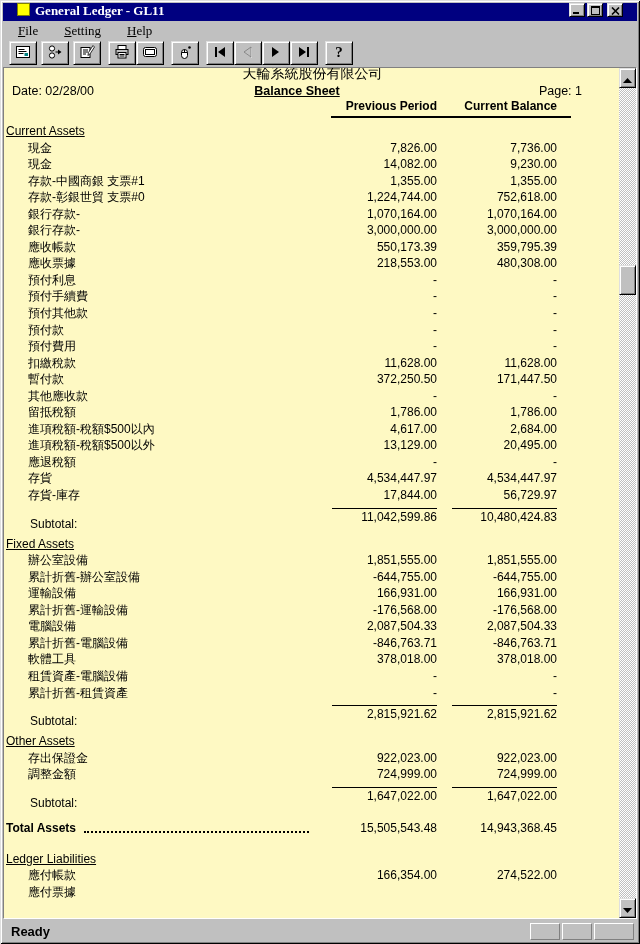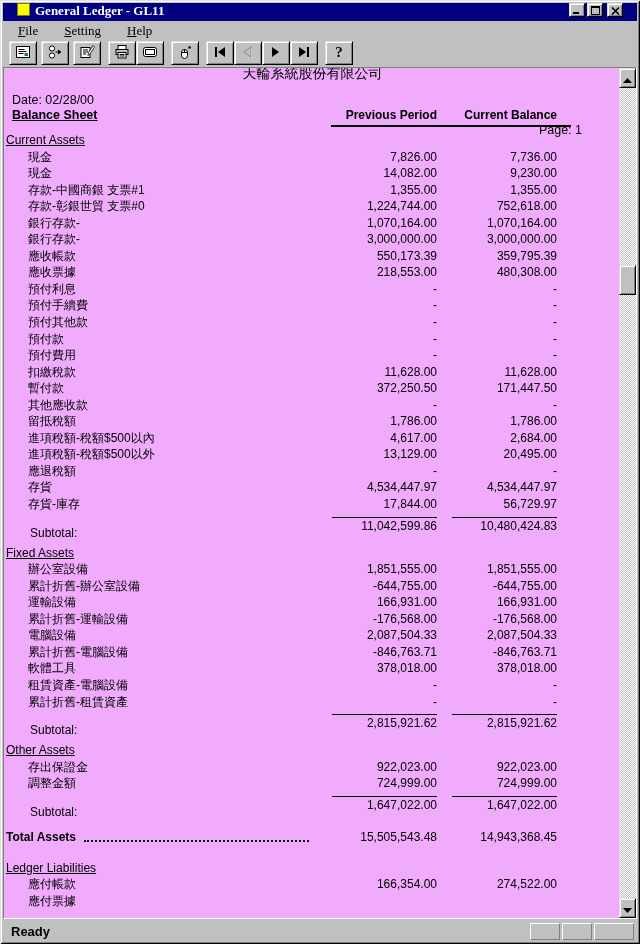--- a/index.html
+++ b/index.html
@@ -17,24 +17,24 @@
     box-shadow:inset 1px 1px 0 #fff, inset -1px -1px 0 #808080;display:flex;align-items:center;justify-content:center;padding:0;margin-left:2px;}
   .winbtn.close{margin-left:4px;}
   
   .menubar{flex:0 0 20px;display:flex;align-items:center;padding-left:6px;font:13px "Liberation Serif","DejaVu Serif",serif;color:#000;gap:8px;}
   .menu-item{padding:1px 9px 2px 9px;cursor:default;}
   
   .toolbar{flex:0 0 26px;display:flex;align-items:center;padding:0 0 2px 6px;}
   .tbtn{width:28px;height:24px;background:#c0c0c0;border:1px solid;border-color:#dfdfdf #000 #000 #dfdfdf;
     box-shadow:inset 1px 1px 0 #fff, inset -1px -1px 0 #808080;display:flex;align-items:center;justify-content:center;padding:0;}
   
-  .report{flex:1;display:flex;background:#f0abfc;border:1px solid;border-color:#808080 #fff #fff #808080;overflow:hidden;position:relative;}
+  .report{flex:1;display:flex;background:#fef9c3;border:1px solid;border-color:#808080 #fff #fff #808080;overflow:hidden;position:relative;}
   .rpt-content{flex:1;overflow:hidden;font:12px "Liberation Sans","DejaVu Sans",sans-serif;color:#000;padding-left:2px;}
   .rpt-company{text-align:center;font-size:14px;height:18px;line-height:18px;margin-top:-4px;}
-  .rpt-meta{display:flex;margin-top:11px;height:15px;line-height:15px;font-size:12.5px;padding-left:6px;flex-direction:column;}
+  .rpt-meta{display:flex;margin-top:2px;height:15px;line-height:15px;font-size:12.5px;padding-left:6px;}
   .rpt-meta .l{flex:1;text-align:left;}
   .rpt-meta .c{font-weight:bold;text-decoration:underline;}
   .rpt-meta .r{flex:1;text-align:right;padding-right:37px;}
   .grid{display:grid;grid-template-columns:1fr 105px 105px;column-gap:15px;padding-right:62px;}
   .col-head{margin-top:0;height:15px;line-height:15px;font-weight:bold;}
   .col-head .val{text-align:right;}
   .rule{margin-left:325px;width:240px;border-top:2px solid #000;height:0;margin-top:2px;}
   #rpt-body{margin-top:5px;}
   .sec-h{height:16.55px;line-height:16.55px;text-decoration:underline;white-space:nowrap;}
   .rrow{height:16.55px;line-height:16.55px;}

